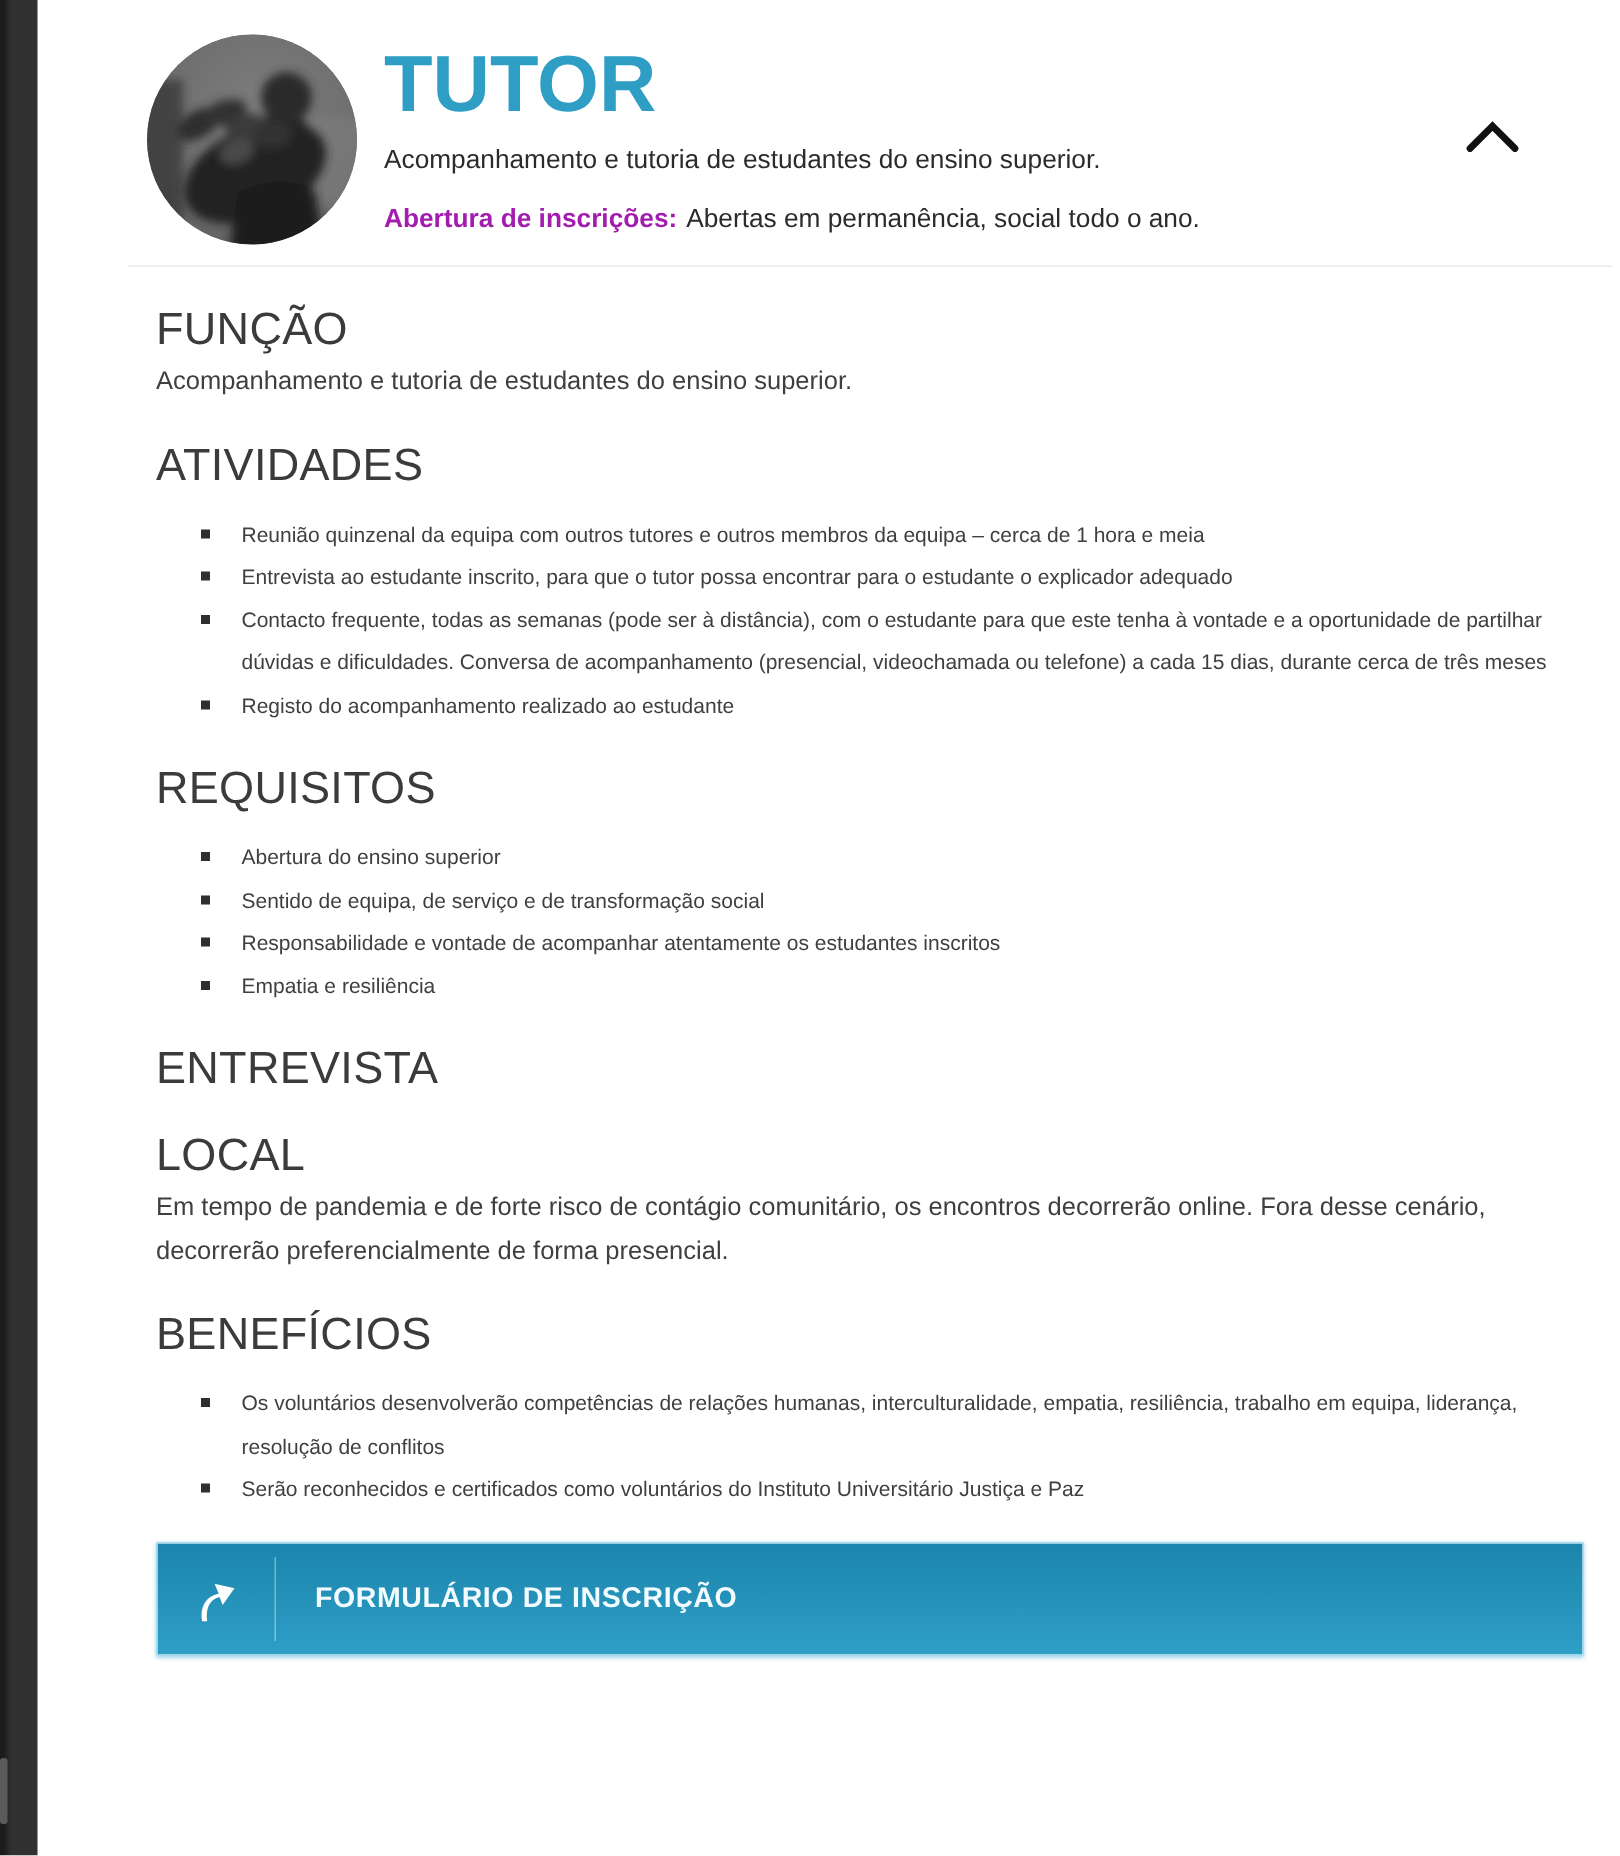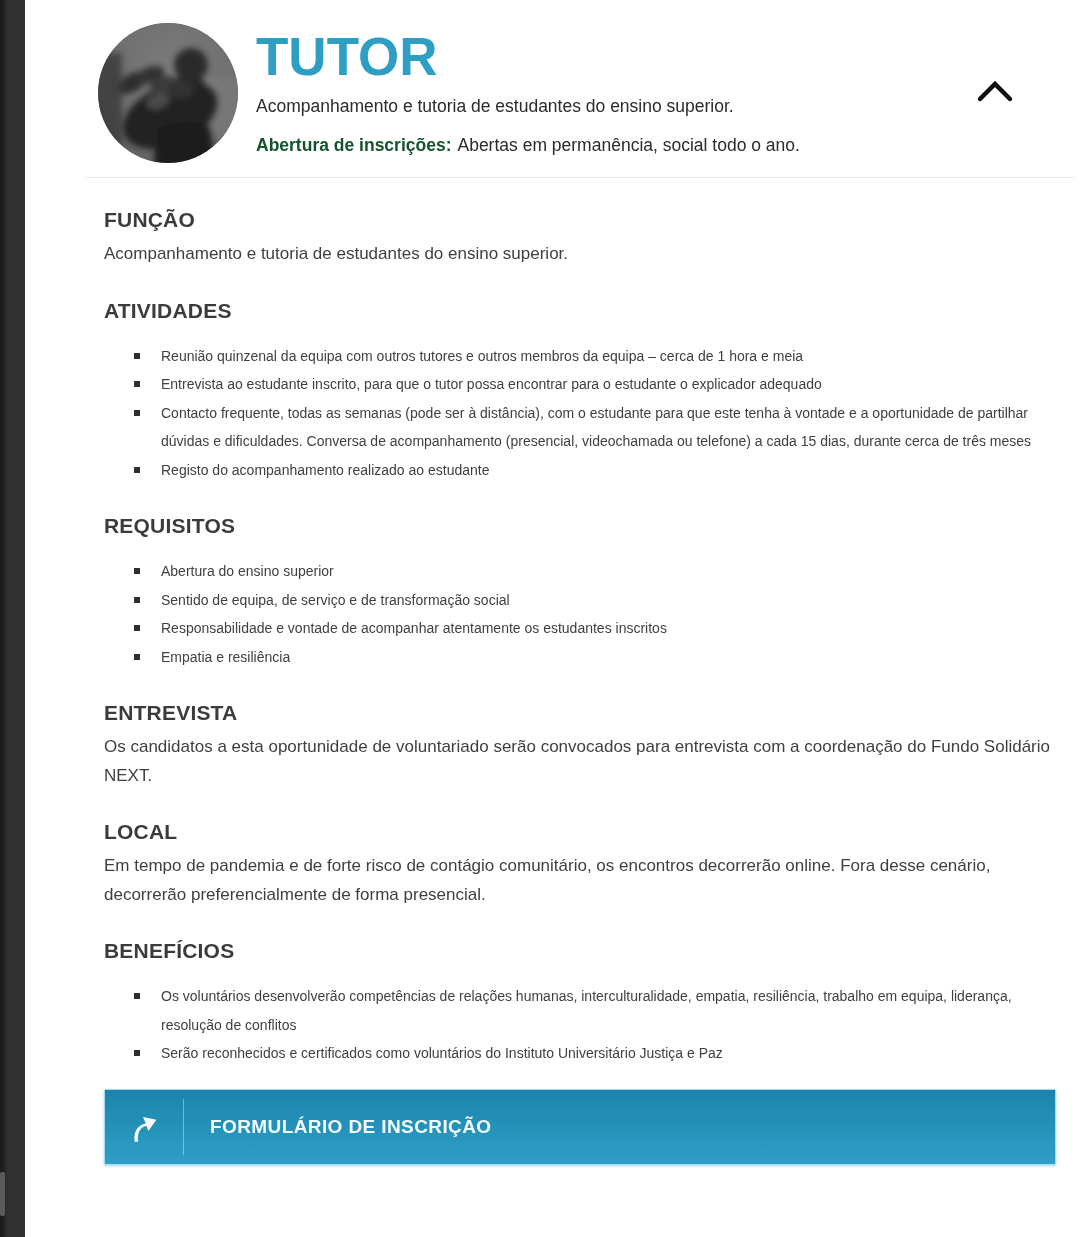--- a/index.html
+++ b/index.html
@@ -31,32 +31,32 @@
   .job-title{
     margin:0;font-size:53px;line-height:53px;font-weight:700;
     color:#2e9ec4;letter-spacing:0px;
   }
   .job-subtitle{
     margin:12px 0 0;font-size:17.5px;line-height:22px;color:#2b2b2b;
   }
   .registration{
     margin:17px 0 0;font-size:17.5px;line-height:22px;color:#2b2b2b;
   }
-  .registration .reg-label{font-weight:700;color:#14532d;}
+  .registration .reg-label{font-weight:700;color:#a21caf;}
   .registration .reg-value{margin-left:6px;}
   .collapse-btn{
     position:absolute;top:72px;right:72px;width:46px;height:38px;
     background:none;border:none;cursor:pointer;padding:0;
     display:flex;align-items:center;justify-content:center;
   }
   .divider{height:0;border-top:1px solid #eaeaea;margin:0 15px 0 50px;}
   
   .content{margin:0 69px 0 69px;width:952px;}
   .section h2{
-    margin:25px 0 0;font-size:21px;line-height:33px;font-weight:700;
+    margin:25px 0 0;font-size:30px;line-height:33px;font-weight:400;
     color:#3b3b3b;letter-spacing:0.2px;
   }
   .section p{
     margin:4px 0 0;font-size:17px;line-height:28.5px;color:#3f3f3f;
   }
   .section ul{
     margin:15px 0 0;padding:0 0 0 57px;list-style:none;
   }
   .section li{
     position:relative;font-size:14px;line-height:28.5px;color:#3f3f3f;
@@ -164,21 +164,20 @@
       <ul>
           <li>Abertura do ensino superior</li>
           <li>Sentido de equipa, de serviço e de transformação social</li>
           <li>Responsabilidade e vontade de acompanhar atentamente os estudantes inscritos</li>
           <li>Empatia e resiliência</li>
         </ul>
     </div>
 
     <div class="section">
       <h2>ENTREVISTA</h2>
-      <p>Os candidatos a esta oportunidade de voluntariado serão convocados para entrevista com a coordenação do Fundo Solidário NEXT.</p>
     </div>
 
     <div class="section">
       <h2>LOCAL</h2>
       <p>Em tempo de pandemia e de forte risco de contágio comunitário, os encontros decorrerão online. Fora desse cenário, decorrerão preferencialmente de forma presencial.</p>
     </div>
 
     <div class="section">
       <h2>BENEFÍCIOS</h2>
       <ul>

